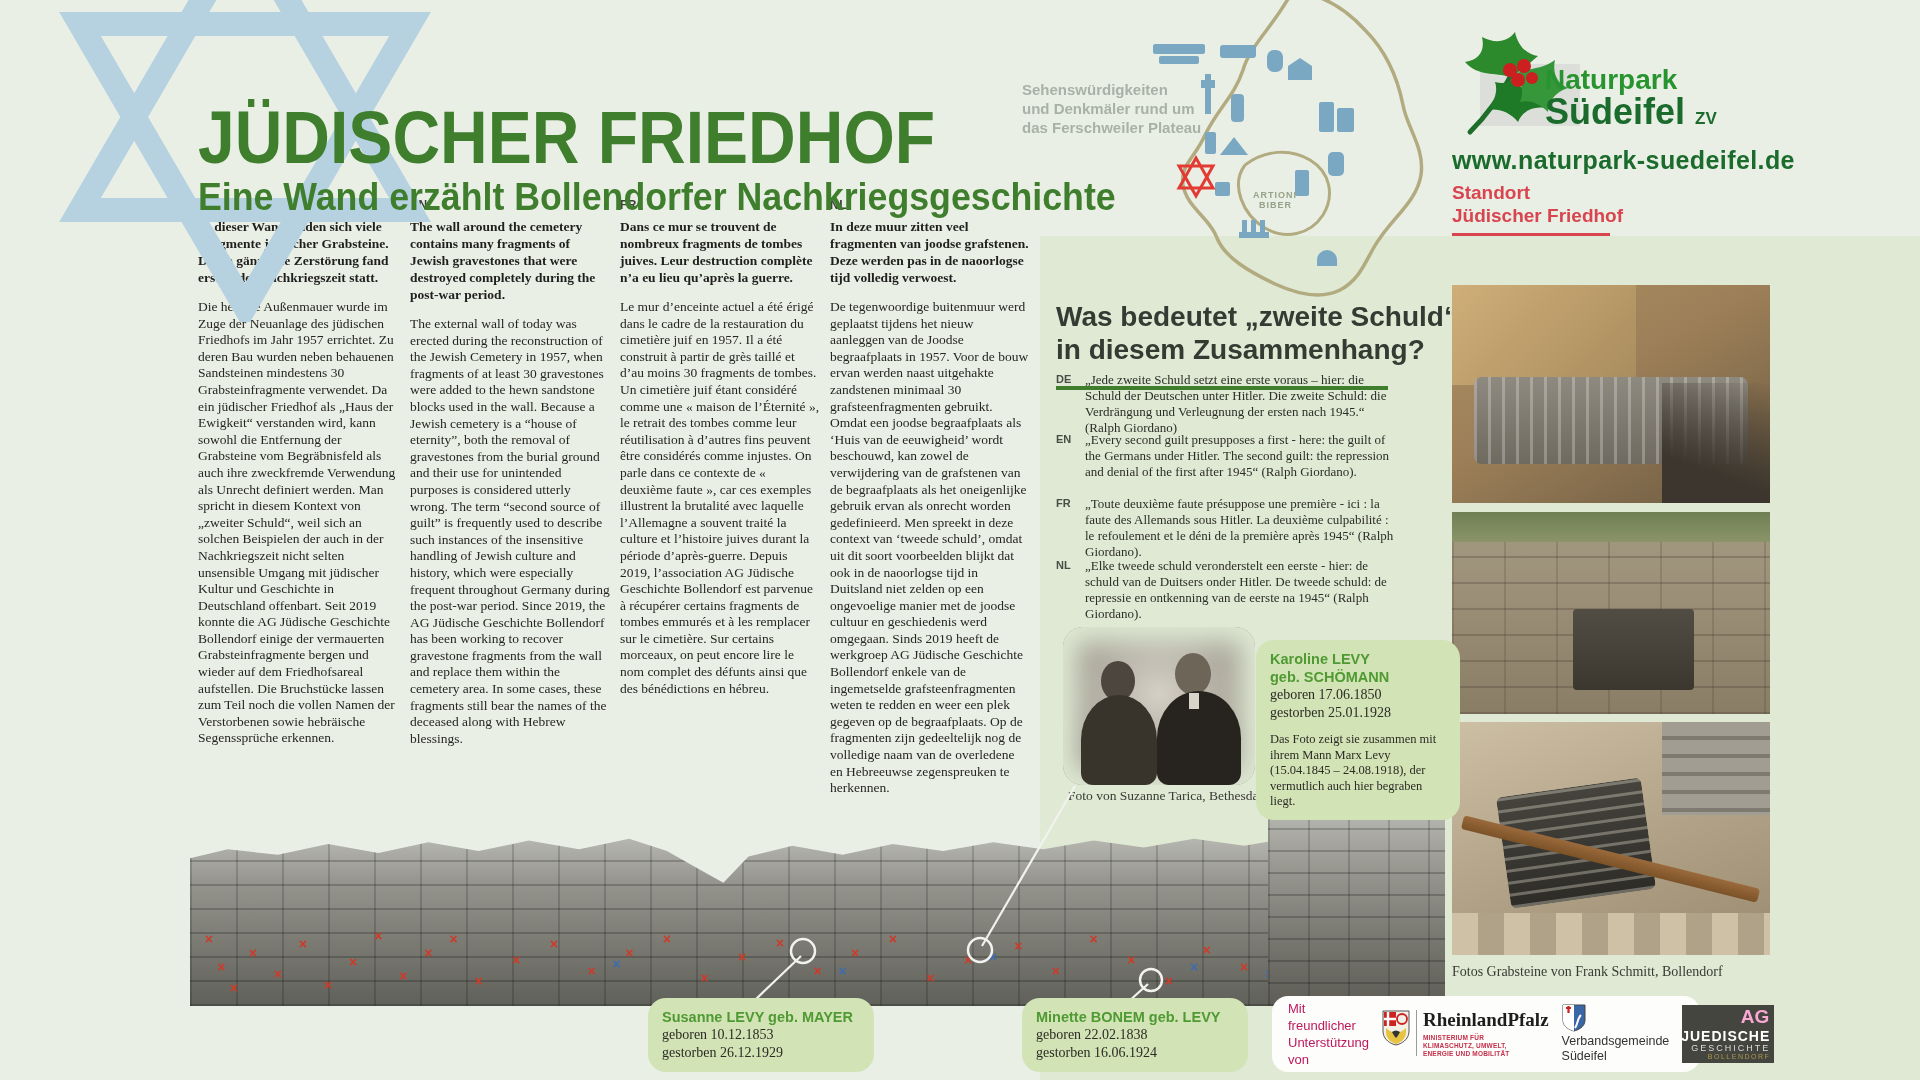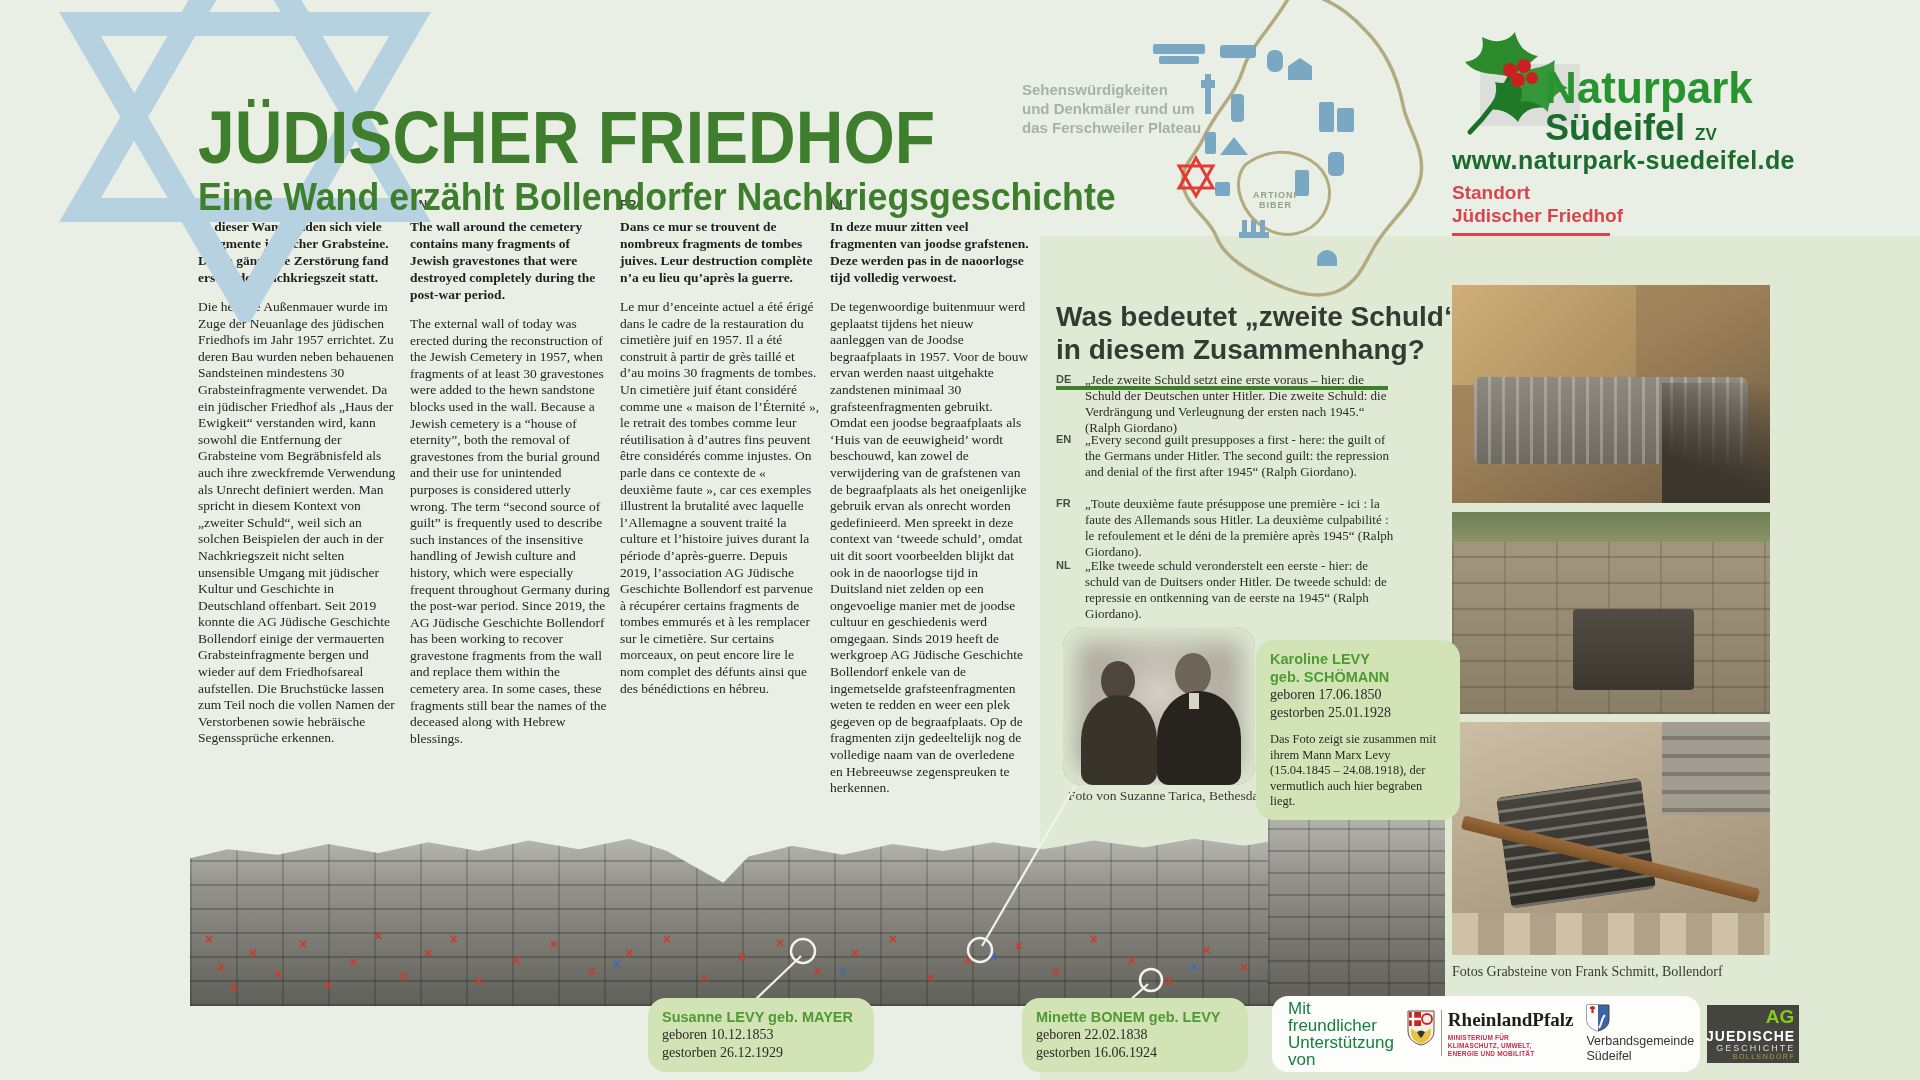--- a/index.html
+++ b/index.html
@@ -16,21 +16,21 @@
 
   
   .map-caption{left:1022px;top:80px;width:210px;font-size:15px;font-weight:bold;color:#a9b1a6;
                line-height:19px;white-space:pre-line;}
   .map-svg{left:1125px;top:0;}
   .map-label{font-size:9px;fill:#97a188;letter-spacing:1px;font-weight:bold;}
 
   
   .holly{left:1440px;top:22px;}
   .brand-text{left:1545px;top:66px;line-height:1;}
-  .brand-line1{font-size:44px;font-weight:bold;color:#27942f;}
+  .brand-line1{font-size:28px;font-weight:bold;color:#27942f;}
   .brand-line2{font-size:36px;font-weight:bold;color:#1a6b2c;margin-top:0;}
   .brand-suffix{font-size:17px;font-weight:bold;color:#1a6b2c;}
   .brand-url{left:1452px;top:146px;font-size:25px;font-weight:bold;color:#1a6b2c;letter-spacing:.4px;}
   .standort-label{left:1452px;top:181px;font-size:19px;font-weight:bold;color:#d8454f;line-height:23px;}
   .standort-rule{left:1452px;top:233px;width:158px;height:3px;background:#d8454f;}
 
   
   .col{position:absolute;top:198px;width:200px;}
   .col-de{left:198px;} .col-en{left:410px;} .col-fr{left:620px;} .col-nl{left:830px;}
   .col .lang{font-size:12px;font-weight:bold;color:#3c3f3a;letter-spacing:.5px;margin-bottom:6px;}
@@ -110,30 +110,30 @@
       linear-gradient(180deg,#c4c4be 0%,#9a9a93 35%,#77776f 70%,#5d5d56 100%);
     clip-path:polygon(0 9%,10% 4%,25% 7%,40% 2%,60% 6%,80% 3%,100% 6%,100% 100%,0 100%);}
   .mark{position:absolute;transform:translate(-50%,-50%);font-weight:bold;font-size:14px;line-height:1;}
   .mark.red{color:#cf3a28;} .mark.blue{color:#3d6cae;}
 
   .callout-svg{left:0;top:0;z-index:3;pointer-events:none;}
 
   
   .sponsor-box{left:1272px;top:996px;width:428px;height:76px;background:#fdfdfb;border-radius:16px;z-index:4;
                display:flex;align-items:center;gap:13px;padding:0 16px;box-sizing:border-box;}
-  .sponsor-intro{width:118px;font-size:17px;line-height:17px;color:#15803d;}
+  .sponsor-intro{width:118px;font-size:13px;line-height:17px;color:#be185d;}
   .rlp{display:flex;align-items:flex-start;gap:6px;}
   .rlp-divider{width:1px;height:46px;background:#9b9b9b;}
   .rlp-text{display:flex;flex-direction:column;}
   .rlp-wordmark{font-family:"Liberation Serif",serif;font-weight:bold;font-size:19px;color:#1d1d1b;line-height:20px;}
   .rlp-ministry{font-size:6.5px;font-weight:bold;color:#c42f4a;line-height:8px;letter-spacing:.2px;margin-top:4px;white-space:pre-line;}
   .vg{display:flex;flex-direction:column;align-items:flex-start;gap:2px;}
   .vg-text{font-size:12.5px;line-height:15px;color:#333;white-space:pre-line;}
   .ag-logo{position:relative;width:92px;height:58px;background:#454540;flex:none;}
-  .ag-l1{position:absolute;right:5px;top:1px;color:#84cc16;font-weight:bold;font-size:19px;}
+  .ag-l1{position:absolute;right:5px;top:1px;color:#f9a8d4;font-weight:bold;font-size:19px;}
   .ag-l2{position:absolute;right:4px;top:23px;color:#ffffff;font-weight:bold;font-size:14px;letter-spacing:1px;}
   .ag-l3{position:absolute;right:4px;top:38px;color:#dddddd;font-size:9px;letter-spacing:2px;}
   .ag-l4{position:absolute;right:4px;top:48px;color:#ab994d;font-size:7px;letter-spacing:1.5px;}
 </style>
 </head>
 <body>
 
 <div class="poster">
 
   <div class="abs side-panel"></div>

